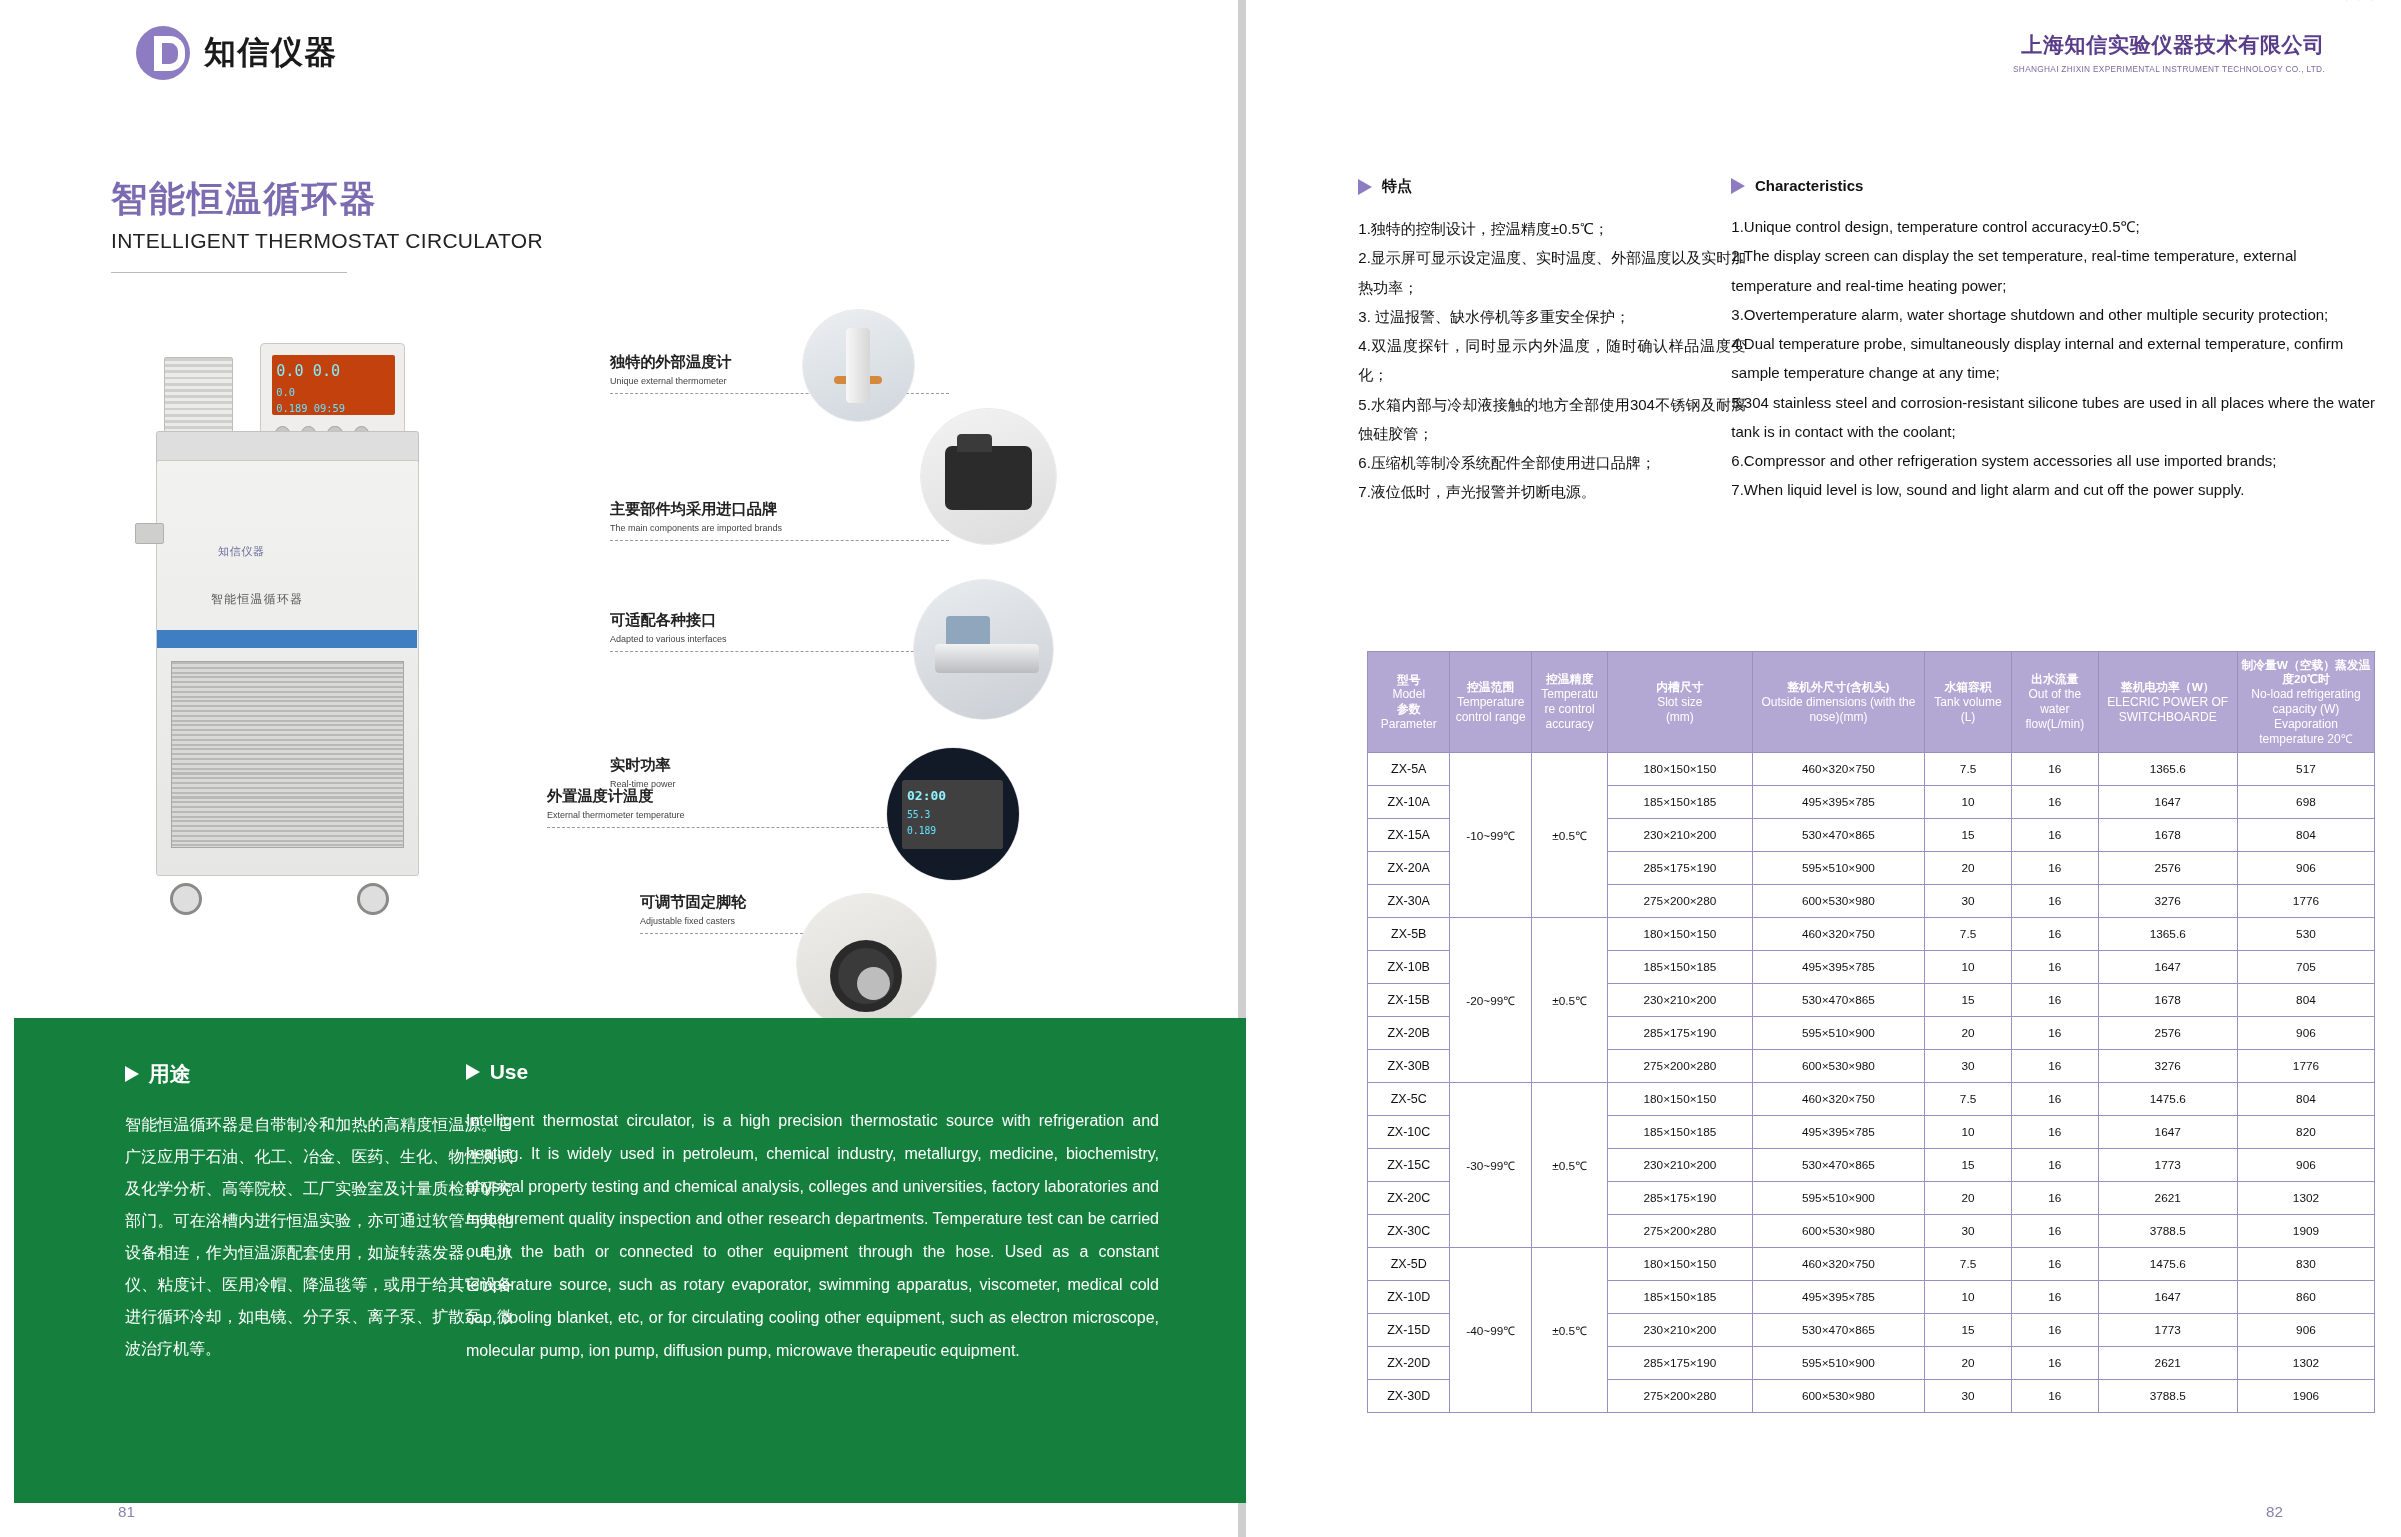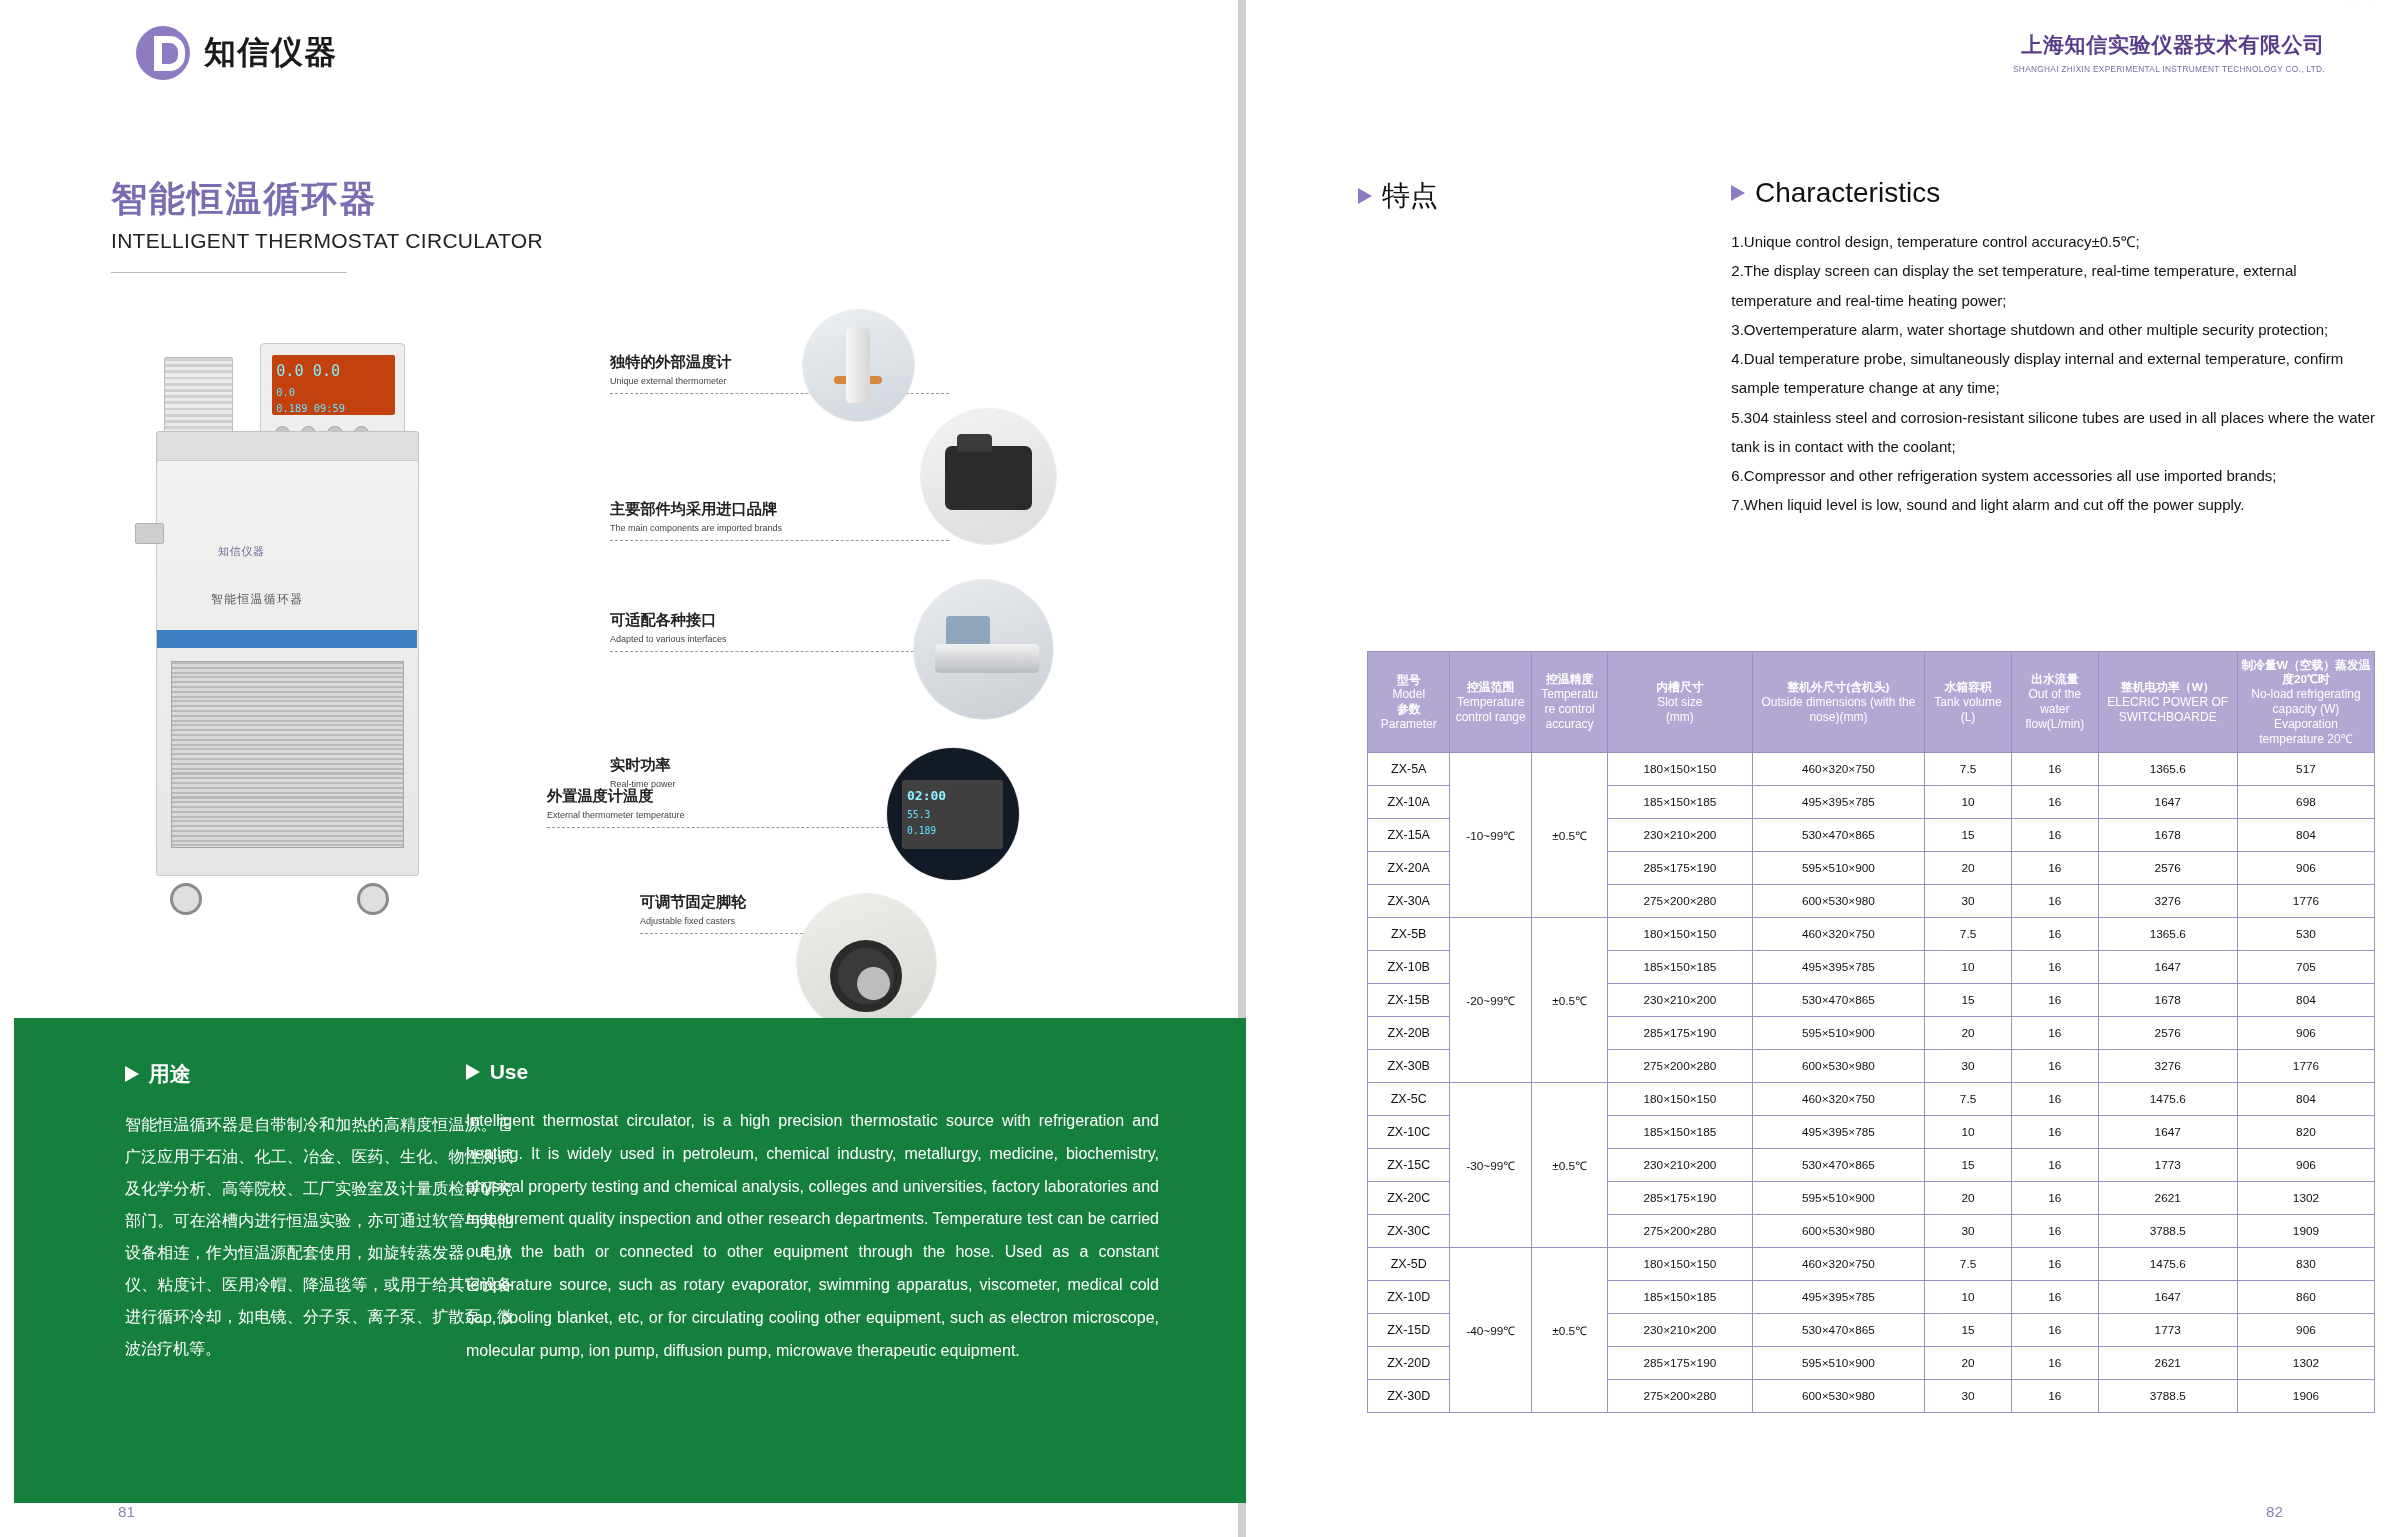--- a/index.html
+++ b/index.html
@@ -99,21 +99,21 @@
   .rcorp { position:absolute; right:76px; top:30.5px; text-align:right; }
   .rcorp .cn { font-size:21px; font-weight:bold; color:#5a3d8a; letter-spacing:0.7px; }
   .rcorp .en { font-size:8.3px; color:#7a6aa0; letter-spacing:0.3px; margin-top:5.5px; }
   .corner { position:absolute; right:0; top:0; width:83px; height:83px; overflow:hidden; }
   .corner i { position:absolute; display:block; background:#d8d2e8; height:1.4px; width:125px; transform:rotate(-45deg); transform-origin:left top; }
 
   
   .feat { position:absolute; top:177px; }
   .feat-head { display:flex; align-items:center; gap:9.7px; margin-bottom:18px; }
   .tri-p { width:0;height:0;border-left:14px solid #8e7cc3;border-top:8.3px solid transparent;border-bottom:8.3px solid transparent; }
-  .feat-head .t { font-size:28px; font-weight:normal; color:#111; }
+  .feat-head .t { font-size:15px; font-weight:bold; color:#111; }
   .feat ul { list-style:none; margin:0; padding:0; }
   .feat li { font-size:15px; line-height:1.95; color:#111; text-align:justify; }
   .feat-cn { left:1351px; width:388px; }
   .feat-en { left:1718px; width:658px; }
 
   
   table.spec { position:absolute; left:1358px; top:651px; border-collapse:collapse; width:1011px; }
   table.spec th, table.spec td { border:0.7px solid #9a8fc0; text-align:center; vertical-align:middle; }
   table.spec thead th { background:#b3a7d4; color:#fff; padding:5.5px 2.8px; line-height:1.25; }
   table.spec thead th .h1 { font-size:11.8px; font-weight:bold; display:block; }
@@ -246,20 +246,29 @@
     <div class="rcorp">
       <div class="cn">上海知信实验仪器技术有限公司</div>
       <div class="en">SHANGHAI ZHIXIN EXPERIMENTAL INSTRUMENT TECHNOLOGY CO., LTD.</div>
     </div>
 
     <div class="feat feat-cn" style="left:112px;">
       <div class="feat-head">
         <span class="tri-p"></span>
         <span class="t">特点</span>
       </div>
+      <ul>
+        <li>1.独特的控制设计，控温精度±0.5℃；</li>
+        <li>2.显示屏可显示设定温度、实时温度、外部温度以及实时加热功率；</li>
+        <li>3. 过温报警、缺水停机等多重安全保护；</li>
+        <li>4.双温度探针，同时显示内外温度，随时确认样品温度变化；</li>
+        <li>5.水箱内部与冷却液接触的地方全部使用304不锈钢及耐腐蚀硅胶管；</li>
+        <li>6.压缩机等制冷系统配件全部使用进口品牌；</li>
+        <li>7.液位低时，声光报警并切断电源。</li>
+      </ul>
     </div>
 
     <div class="feat feat-en" style="left:485px; width:658px;">
       <div class="feat-head">
         <span class="tri-p"></span>
         <span class="t">Characteristics</span>
       </div>
       <ul>
         <li>1.Unique control design, temperature control accuracy±0.5℃;</li>
         <li>2.The display screen can display the set temperature, real-time temperature, external</li>

